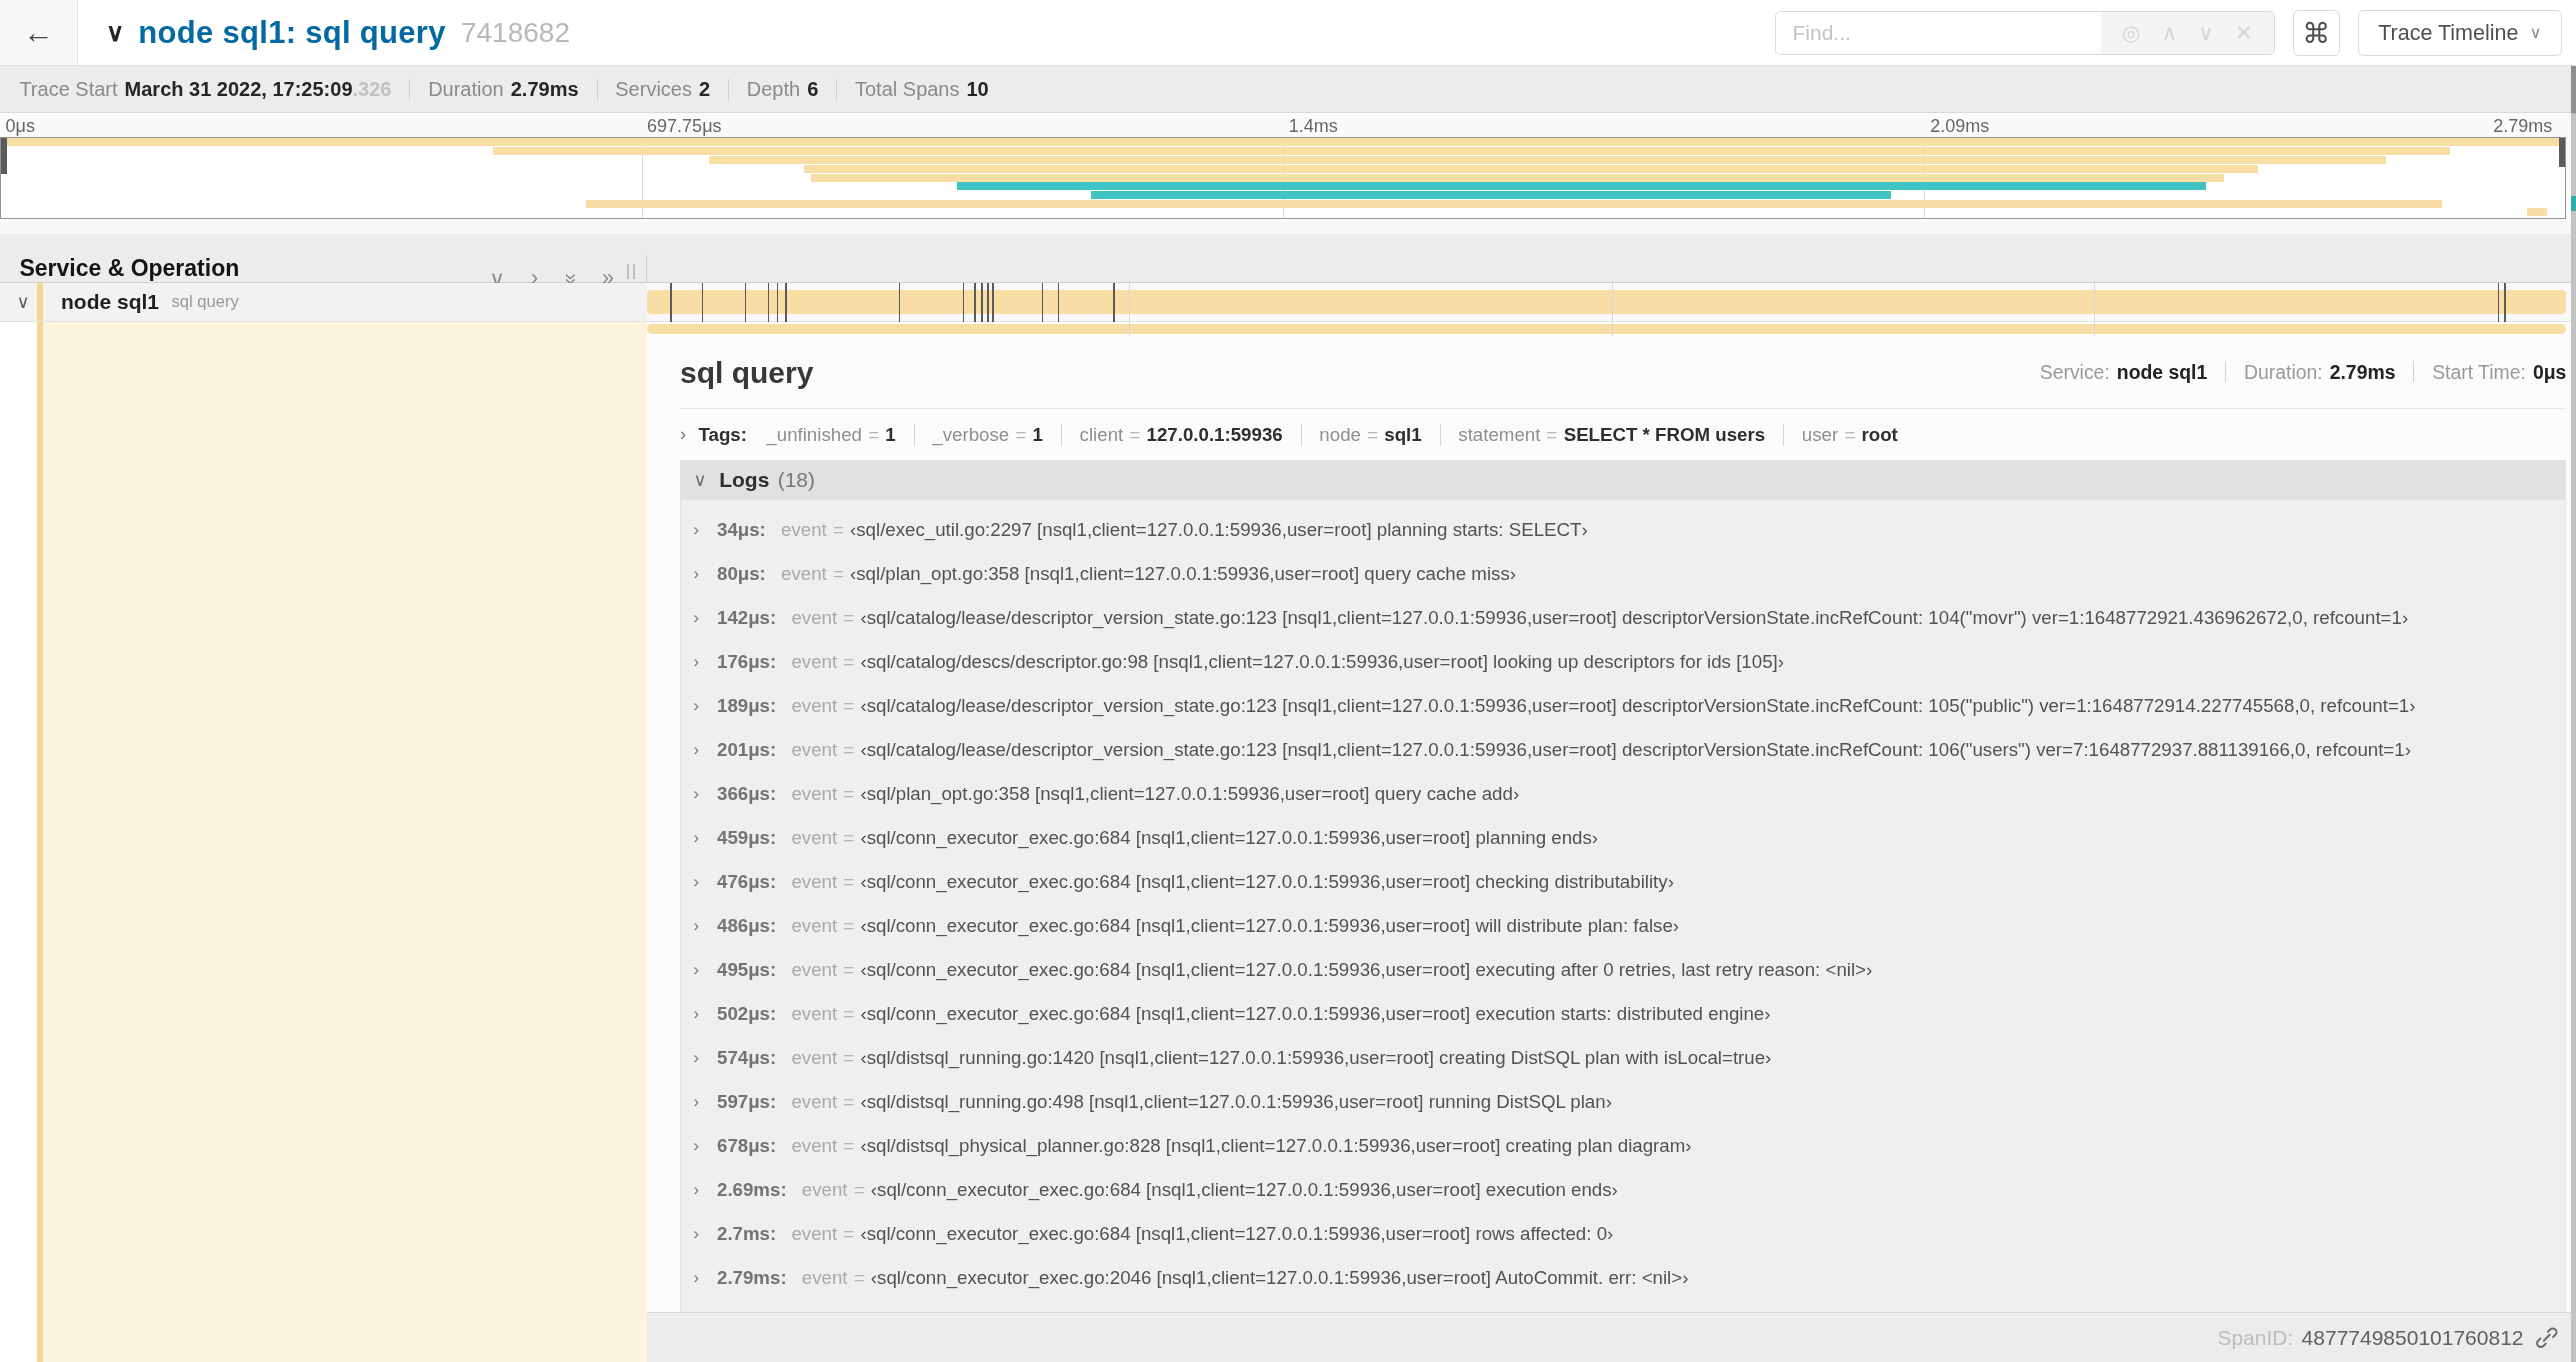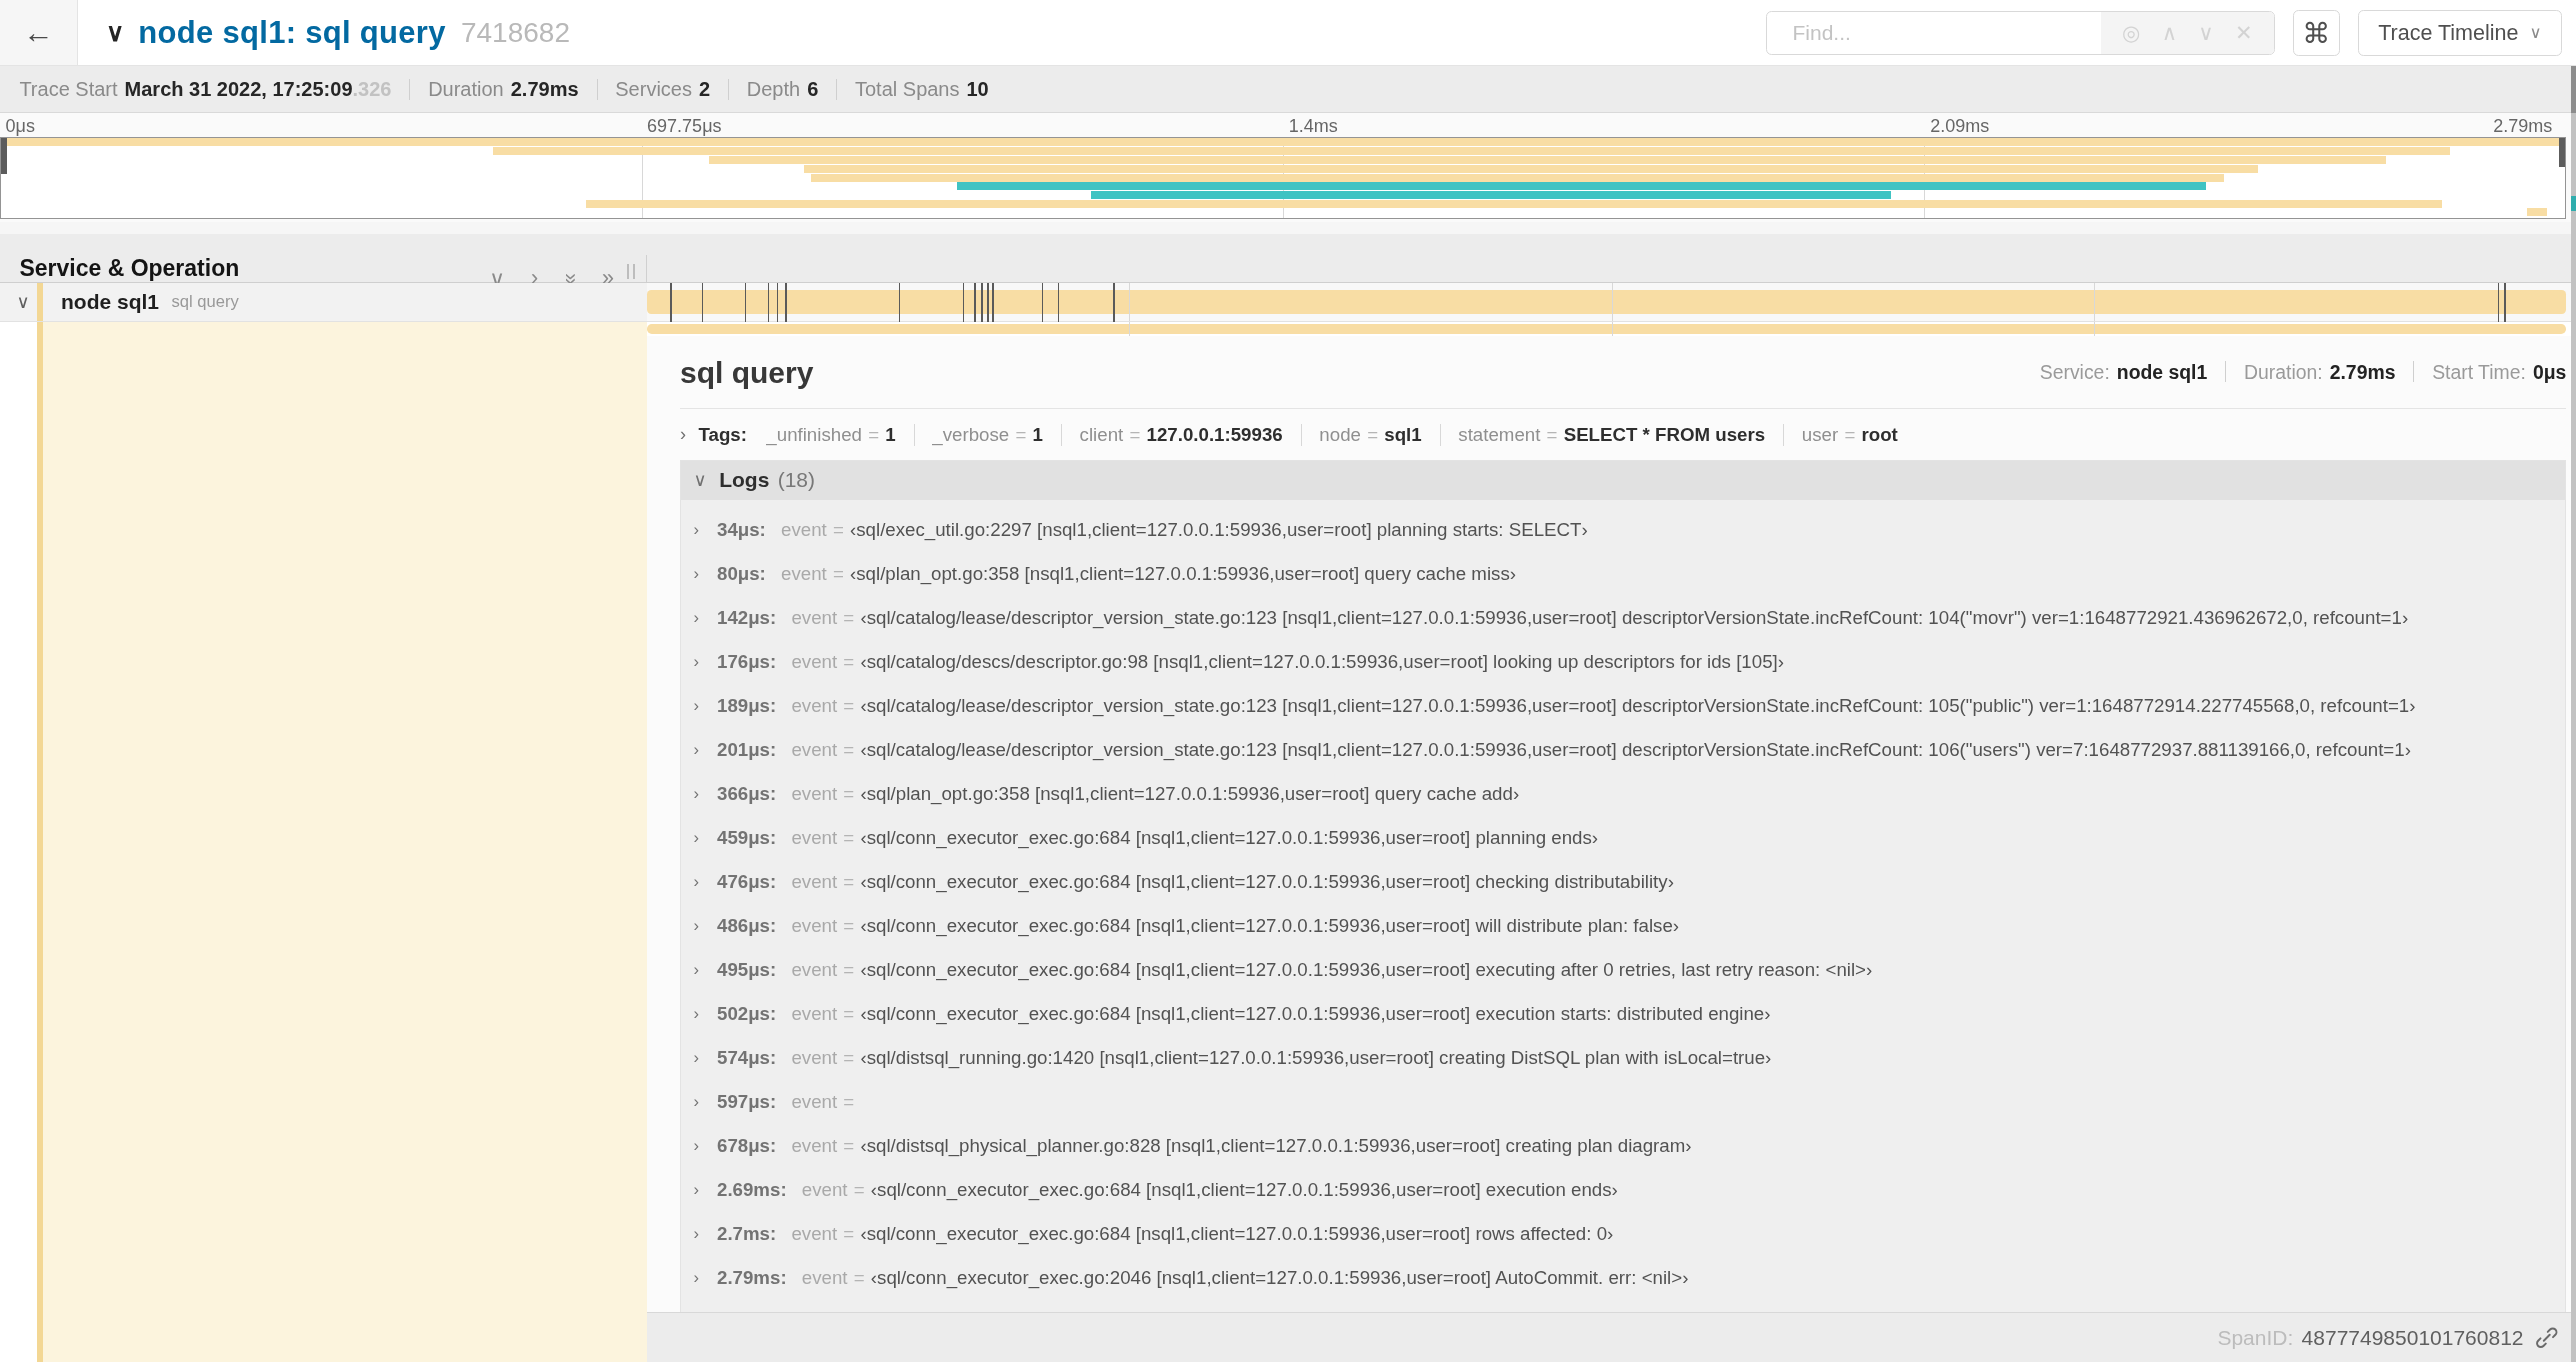--- a/index.html
+++ b/index.html
@@ -6,21 +6,21 @@
   html,body { width: 2576px; height: 1363px; overflow: hidden; }
   body { font-family: "Liberation Sans", sans-serif; background: #ececec; position: relative; color:#222; }
 
   
   .hdr { height: 66px; background: #fff; border-bottom: 0.7px solid #e4e4e4; display: flex; align-items: center; position: relative; }
   .back-btn { width: 78px; height: 100%; background: #f6f6f6; border-right: 0.7px solid #e4e4e4; display: flex; align-items: center; justify-content: center; font-size: 30.5px; color: #4a4a4a; cursor: pointer; }
   .hdr-chevron { font-size: 25px; font-weight: 700; color: #242424; margin: 0 14px 0 28px; }
   .hdr-title { font-size: 31px; font-weight: 700; color: #0369a1; letter-spacing: 0.3px; }
   .hdr-id { font-size: 28px; color: #b9b9b9; margin-left: 15.2px; }
   .hdr-right { position: absolute; right: 14px; top: 10.4px; display: flex; align-items: center; }
-  .find-group { display: flex; height: 44px; border: 0.7px solid #d9d9d9; border-radius: 5.5px; overflow: hidden; background: #fff; padding-left: 9px; }
+  .find-group { display: flex; height: 44px; border: 0.7px solid #d9d9d9; border-radius: 5.5px; overflow: hidden; background: #fff; }
   .find-input { width: 325px; border: none; outline: none; padding-left: 16.6px; font-size: 21px; color: #555; font-family: "Liberation Sans", sans-serif; }
   .find-input::placeholder { color: #c3c3c3; }
   .find-btns { width: 173px; background: #f4f4f4; display: flex; align-items: center; justify-content: space-evenly; color: #d3d3d3; font-size: 21px; }
   .find-btns span { cursor: pointer; }
   .cmd-btn { width: 47px; height: 46px; border: 0.7px solid #d9d9d9; border-radius: 5.5px; margin-left: 18px; display: flex; align-items: center; justify-content: center; font-size: 28px; color: #4f4f4f; background: #fff; cursor: pointer; }
   .view-btn { height: 46px; border: 0.7px solid #d9d9d9; border-radius: 5.5px; margin-left: 18px; display: flex; align-items: center; padding: 0 19.4px; font-size: 21.5px; color: #4f4f4f; background: #fff; cursor: pointer; }
   .view-btn .dd { font-size: 16.6px; color: #8a8a8a; margin-left: 11px; }
 
   
   .summary { height: 47px; background: #ececec; border-bottom: 0.7px solid #d9d9d9; display: flex; align-items: center; padding-left: 19.4px; font-size: 20px; color: #8a8a8a; }
@@ -395,20 +395,21 @@
               <span class="log-ts">574μs:</span>
               <span class="log-ev">event</span>
               <span class="log-eq">=</span>
               <span class="log-msg">‹sql/distsql_running.go:1420 [nsql1,client=127.0.0.1:59936,user=root] creating DistSQL plan with isLocal=true›</span>
             </div>
             <div class="log-row">
               <span class="log-chevron">›</span>
               <span class="log-ts">597μs:</span>
               <span class="log-ev">event</span>
               <span class="log-eq">=</span>
+              <span class="log-msg">‹sql/distsql_running.go:498 [nsql1,client=127.0.0.1:59936,user=root] running DistSQL plan›</span>
             </div>
             <div class="log-row">
               <span class="log-chevron">›</span>
               <span class="log-ts">678μs:</span>
               <span class="log-ev">event</span>
               <span class="log-eq">=</span>
               <span class="log-msg">‹sql/distsql_physical_planner.go:828 [nsql1,client=127.0.0.1:59936,user=root] creating plan diagram›</span>
             </div>
             <div class="log-row">
               <span class="log-chevron">›</span>

